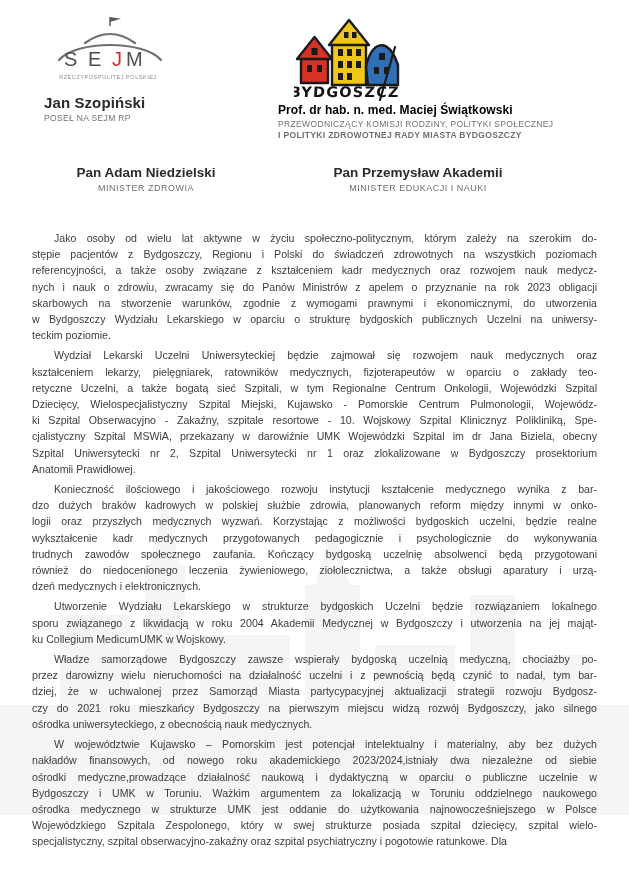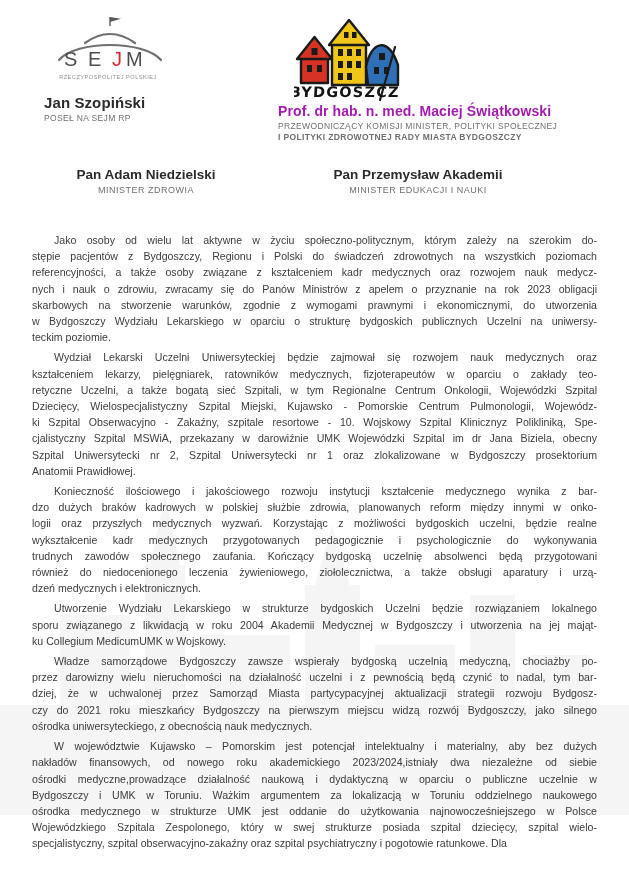--- a/index.html
+++ b/index.html
@@ -14,21 +14,21 @@
   }
   .content { position:relative; z-index:1; }
 
   
   .letterhead { display:flex; padding-top:13px; }
   .lh-left  { margin-left:44px; width:222px; }
   .lh-right { margin-left:12px; width:335px; }
   .lh-logo-sejm { margin-left:8px; display:block; }
   .lh-logo-byd  { margin-left:16px; display:block; }
   .lh-name  { font-size:15px; font-weight:bold; color:#2b2b2b; margin-top:3px; letter-spacing:0.1px; }
-  .lh-name-r{ font-size:14px; font-weight:bold; color:#a21caf; margin-top:2px; letter-spacing:0.1px; }
+  .lh-name-r{ font-size:12px; font-weight:bold; color:#000000; margin-top:2px; letter-spacing:0.1px; }
   .lh-sub   { font-size:8.5px; color:#6f6f6f; letter-spacing:0.35px; margin-top:2px; line-height:11px; }
 
   
   .recipients { display:flex; margin-top:24px; }
   .recipient  { text-align:center; }
   .recipient.rec-left  { margin-left:40px; width:212px; }
   .recipient.rec-right { margin-left:56px; width:220px; }
   .r-name  { font-size:13.5px; font-weight:bold; color:#2b2b2b; }
   .r-title { font-size:9px; color:#6f6f6f; letter-spacing:0.5px; margin-top:3px; }
 
@@ -129,21 +129,21 @@
           <path d="M 72,54 C 77,28 94,23 104,52 L 104,72 L 74,72 Z" fill="#2e6fb7" stroke="#1a1a1a" stroke-width="2.4" stroke-linejoin="round"></path>
           <rect x="80" y="54" width="5" height="7" fill="#1a1a1a"></rect>
           <rect x="90" y="54" width="5" height="7" fill="#1a1a1a"></rect>
           <rect x="85" y="40" width="6" height="7" fill="#1a1a1a"></rect>
 
           <line x1="101" y1="34" x2="86" y2="87" stroke="#1a1a1a" stroke-width="2.2" stroke-linecap="round"></line>
 
           <text x="0" y="84" font-family="'DejaVu Sans', sans-serif" font-size="14.5" font-weight="600" letter-spacing="1.2" fill="#141414" transform="skewX(-3)">BYDGOSZCZ</text>
         </svg>
         <div class="lh-name-r">Prof. dr hab. n. med. Maciej Świątkowski</div>
-        <div class="lh-sub">PRZEWODNICZĄCY KOMISJI MINISTER, POLITYKI SPOŁECZNEJ</div>
+        <div class="lh-sub">PRZEWODNICZĄCY KOMISJI RODZINY, POLITYKI SPOŁECZNEJ</div>
         <div class="lh-sub" style="margin-top:0;font-weight:bold;">I POLITYKI ZDROWOTNEJ RADY MIASTA BYDGOSZCZY</div>
       </div>
     </div>
 
     <div class="recipients">
       <div class="recipient rec-left">
         <div class="r-name">Pan Adam Niedzielski</div>
         <div class="r-title">MINISTER ZDROWIA</div>
       </div>
       <div class="recipient rec-right">

